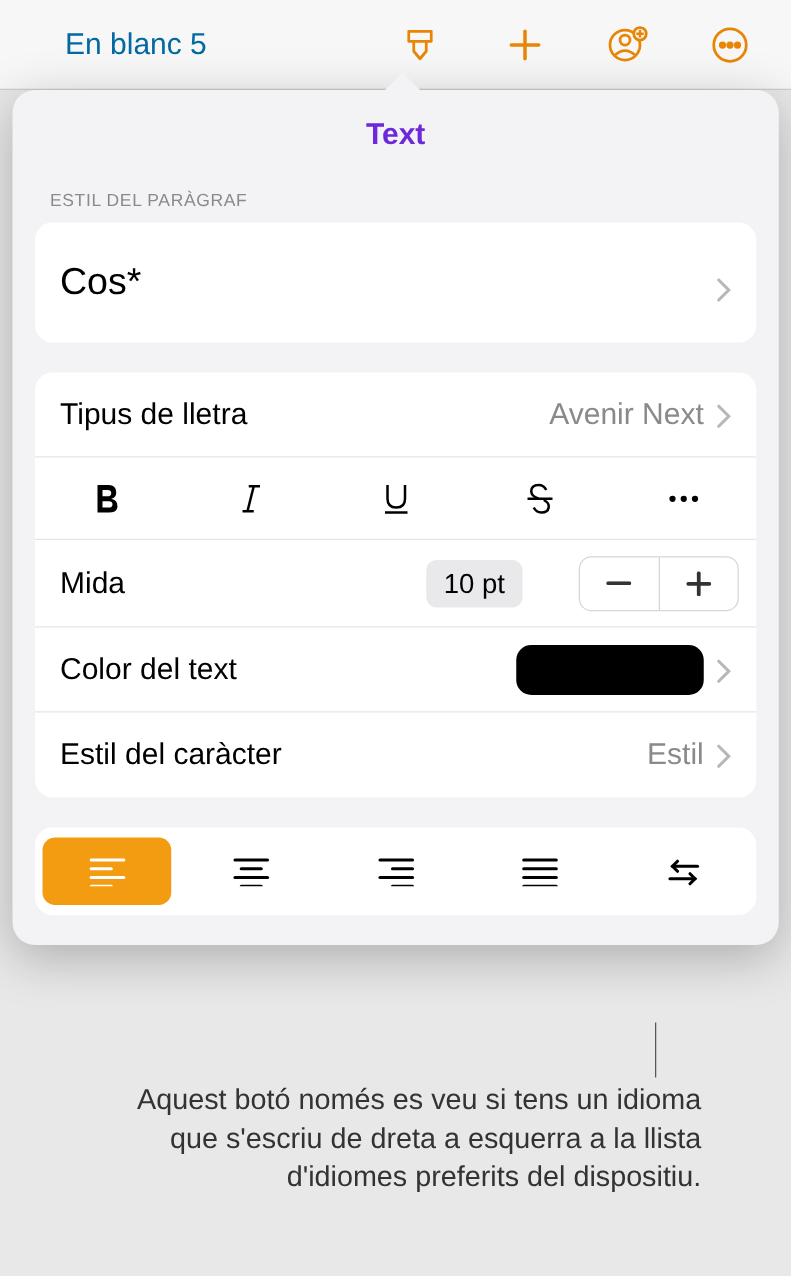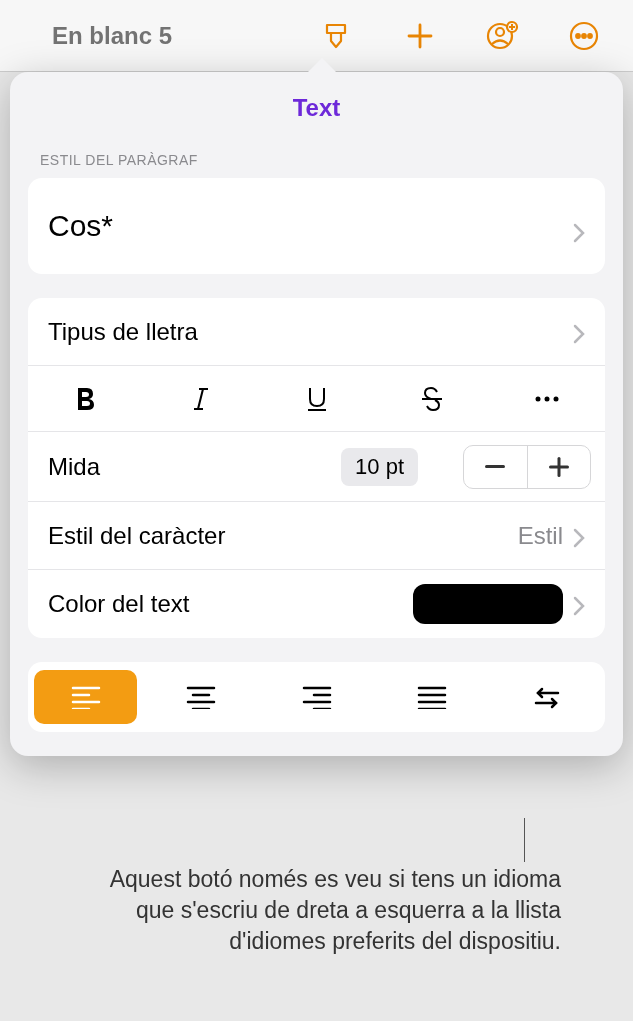--- a/index.html
+++ b/index.html
@@ -14,23 +14,23 @@
     .toolbar {
       height: 72px;
       background: #f7f7f7;
       border-bottom: 1px solid #ccc;
       display: flex;
       align-items: center;
       padding: 0 18px;
       gap: 0;
     }
     .doc-title {
-      color: #737373;
+      color: #0369a1;
       font-size: 24px;
-      font-weight: 700;
+      font-weight: 400;
       flex: 0 0 auto;
       padding-left: 34px;
     }
     .toolbar-spacer { flex: 1; }
     .toolbar-icons {
       display: flex;
       gap: 48px;
       align-items: center;
       margin-right: 14px;
     }
@@ -253,20 +253,21 @@
           <svg width="12" height="20" viewBox="0 0 12 20" fill="none" stroke="#b8b8bc" stroke-width="2.5" stroke-linecap="round">
               <path d="M2 2 L10 10 L2 18"></path>
             </svg>
         </span>
       </div>
     </div>
 
     <div class="card">
       <div class="row">
         <span class="row-label">Tipus de lletra</span>
+        <span class="row-value">Avenir Next</span>
         <span class="chevron">
           <svg width="12" height="20" viewBox="0 0 12 20" fill="none" stroke="#b8b8bc" stroke-width="2.5" stroke-linecap="round">
               <path d="M2 2 L10 10 L2 18"></path>
             </svg>
         </span>
       </div>
 
       <div class="format-row">
         <div class="fmt-btn">
           <svg width="22" height="26" viewBox="0 0 22 26">
@@ -313,32 +314,32 @@
           <div>
             <svg width="20" height="20" viewBox="0 0 20 20" fill="#333">
                 <rect x="8.5" y="0" width="3" height="20" rx="1.5"></rect>
                 <rect x="0" y="8.5" width="20" height="3" rx="1.5"></rect>
               </svg>
           </div>
         </div>
       </div>
 
       <div class="row">
-        <span class="row-label">Estil del caràcter</span>
-        <span class="row-value">Estil</span>
+        <span class="row-label">Color del text</span>
+        <div class="color-swatch"></div>
         <span class="chevron">
           <svg width="12" height="20" viewBox="0 0 12 20" fill="none" stroke="#b8b8bc" stroke-width="2.5" stroke-linecap="round">
               <path d="M2 2 L10 10 L2 18"></path>
             </svg>
         </span>
       </div>
 
       <div class="row">
-        <span class="row-label">Color del text</span>
-        <div class="color-swatch"></div>
+        <span class="row-label">Estil del caràcter</span>
+        <span class="row-value">Estil</span>
         <span class="chevron">
           <svg width="12" height="20" viewBox="0 0 12 20" fill="none" stroke="#b8b8bc" stroke-width="2.5" stroke-linecap="round">
               <path d="M2 2 L10 10 L2 18"></path>
             </svg>
         </span>
       </div>
     </div>
 
     <div class="align-card">
       <div class="align-btn active">

